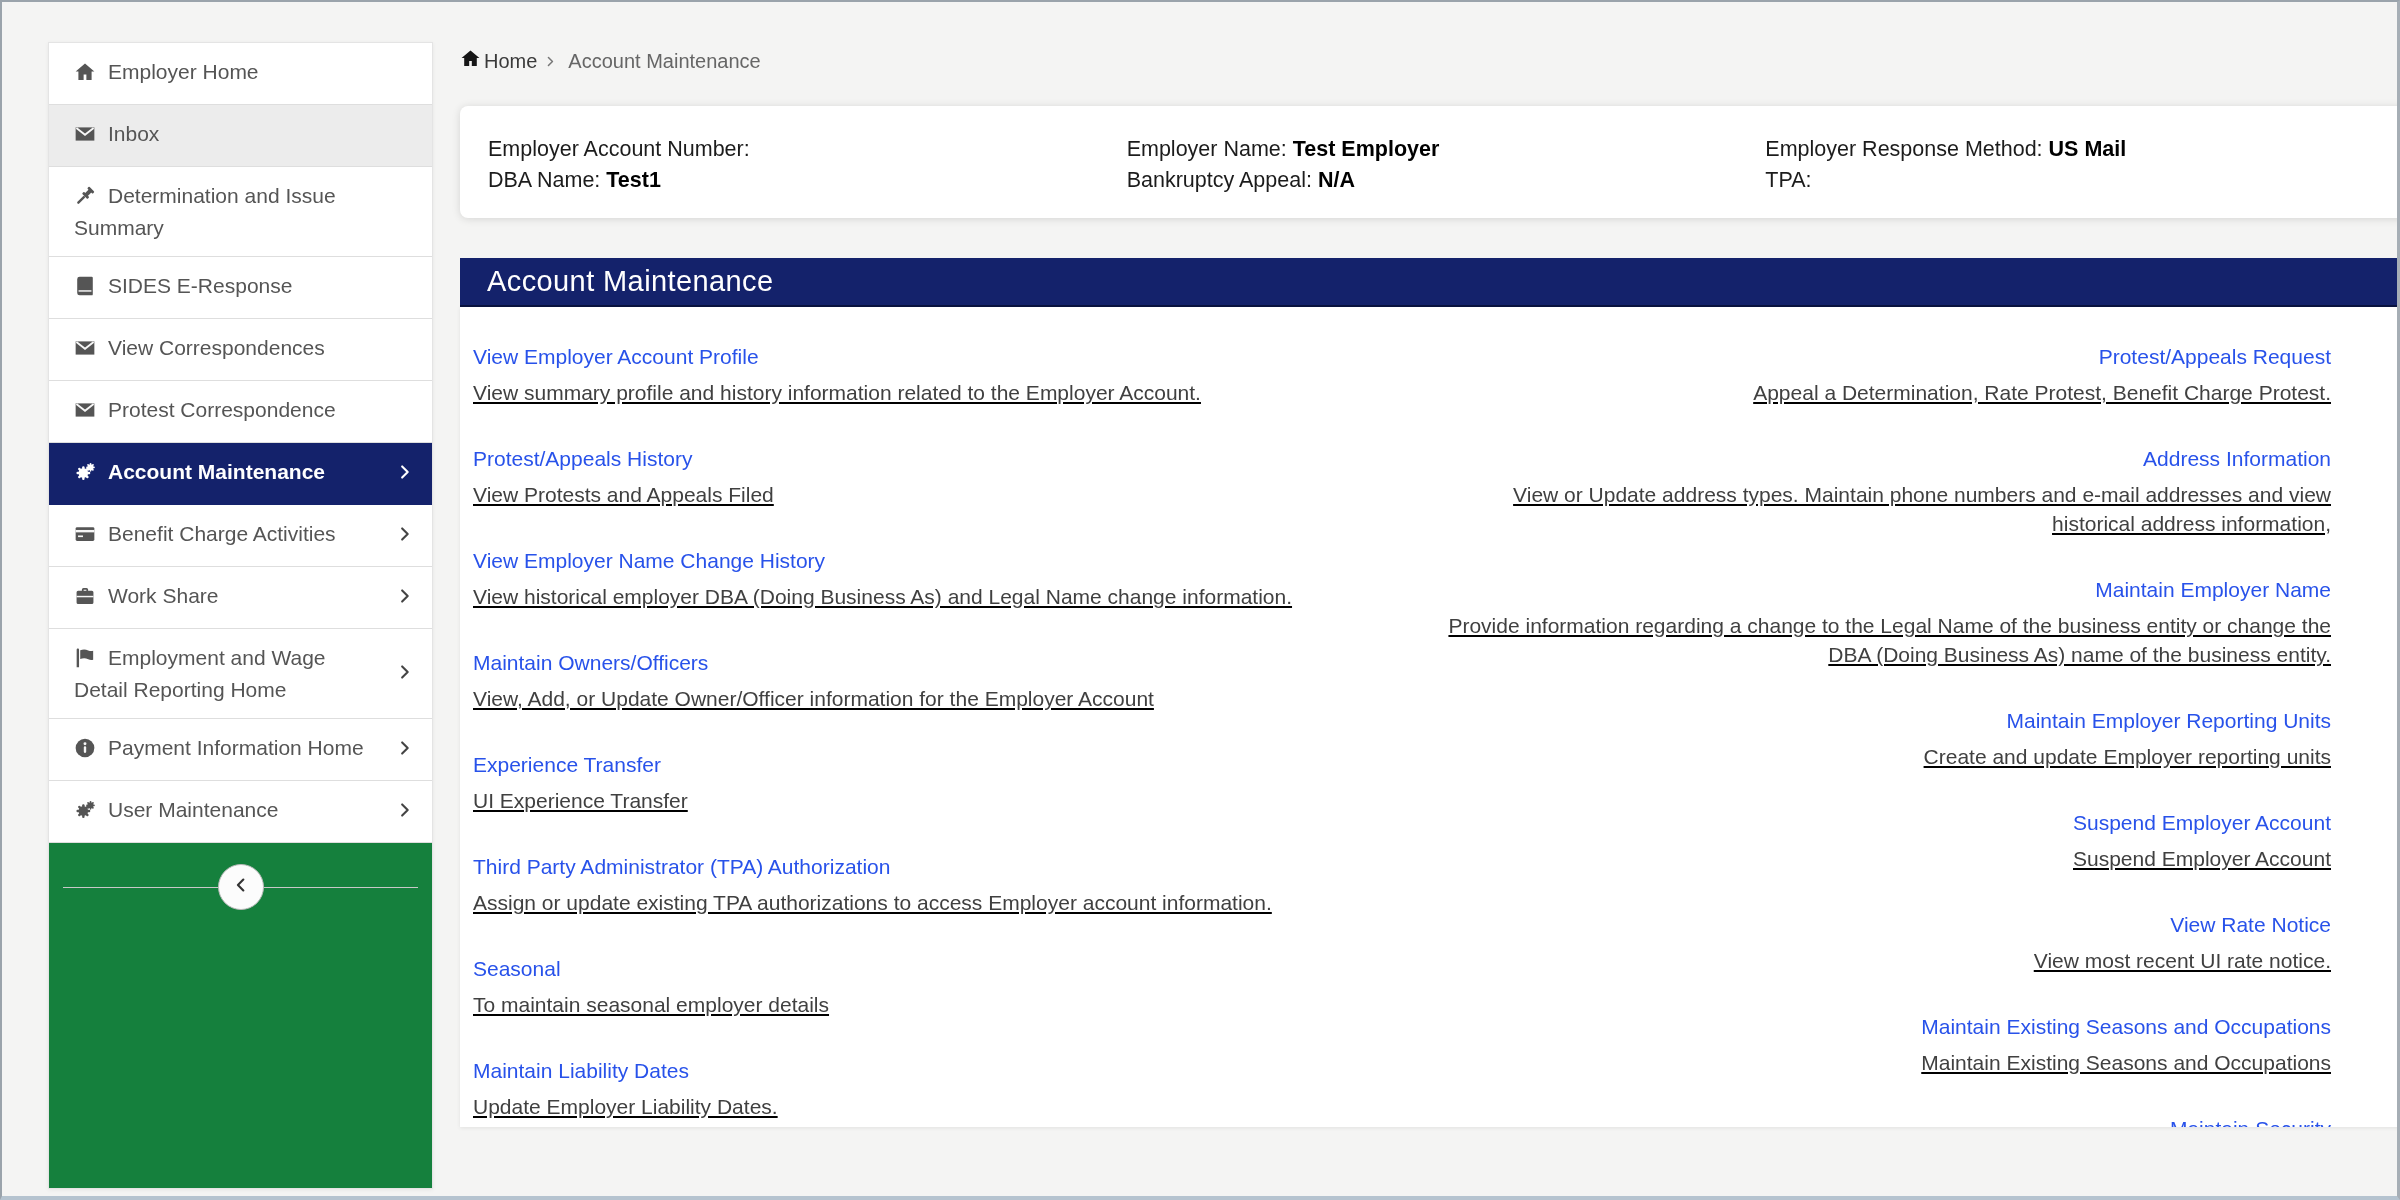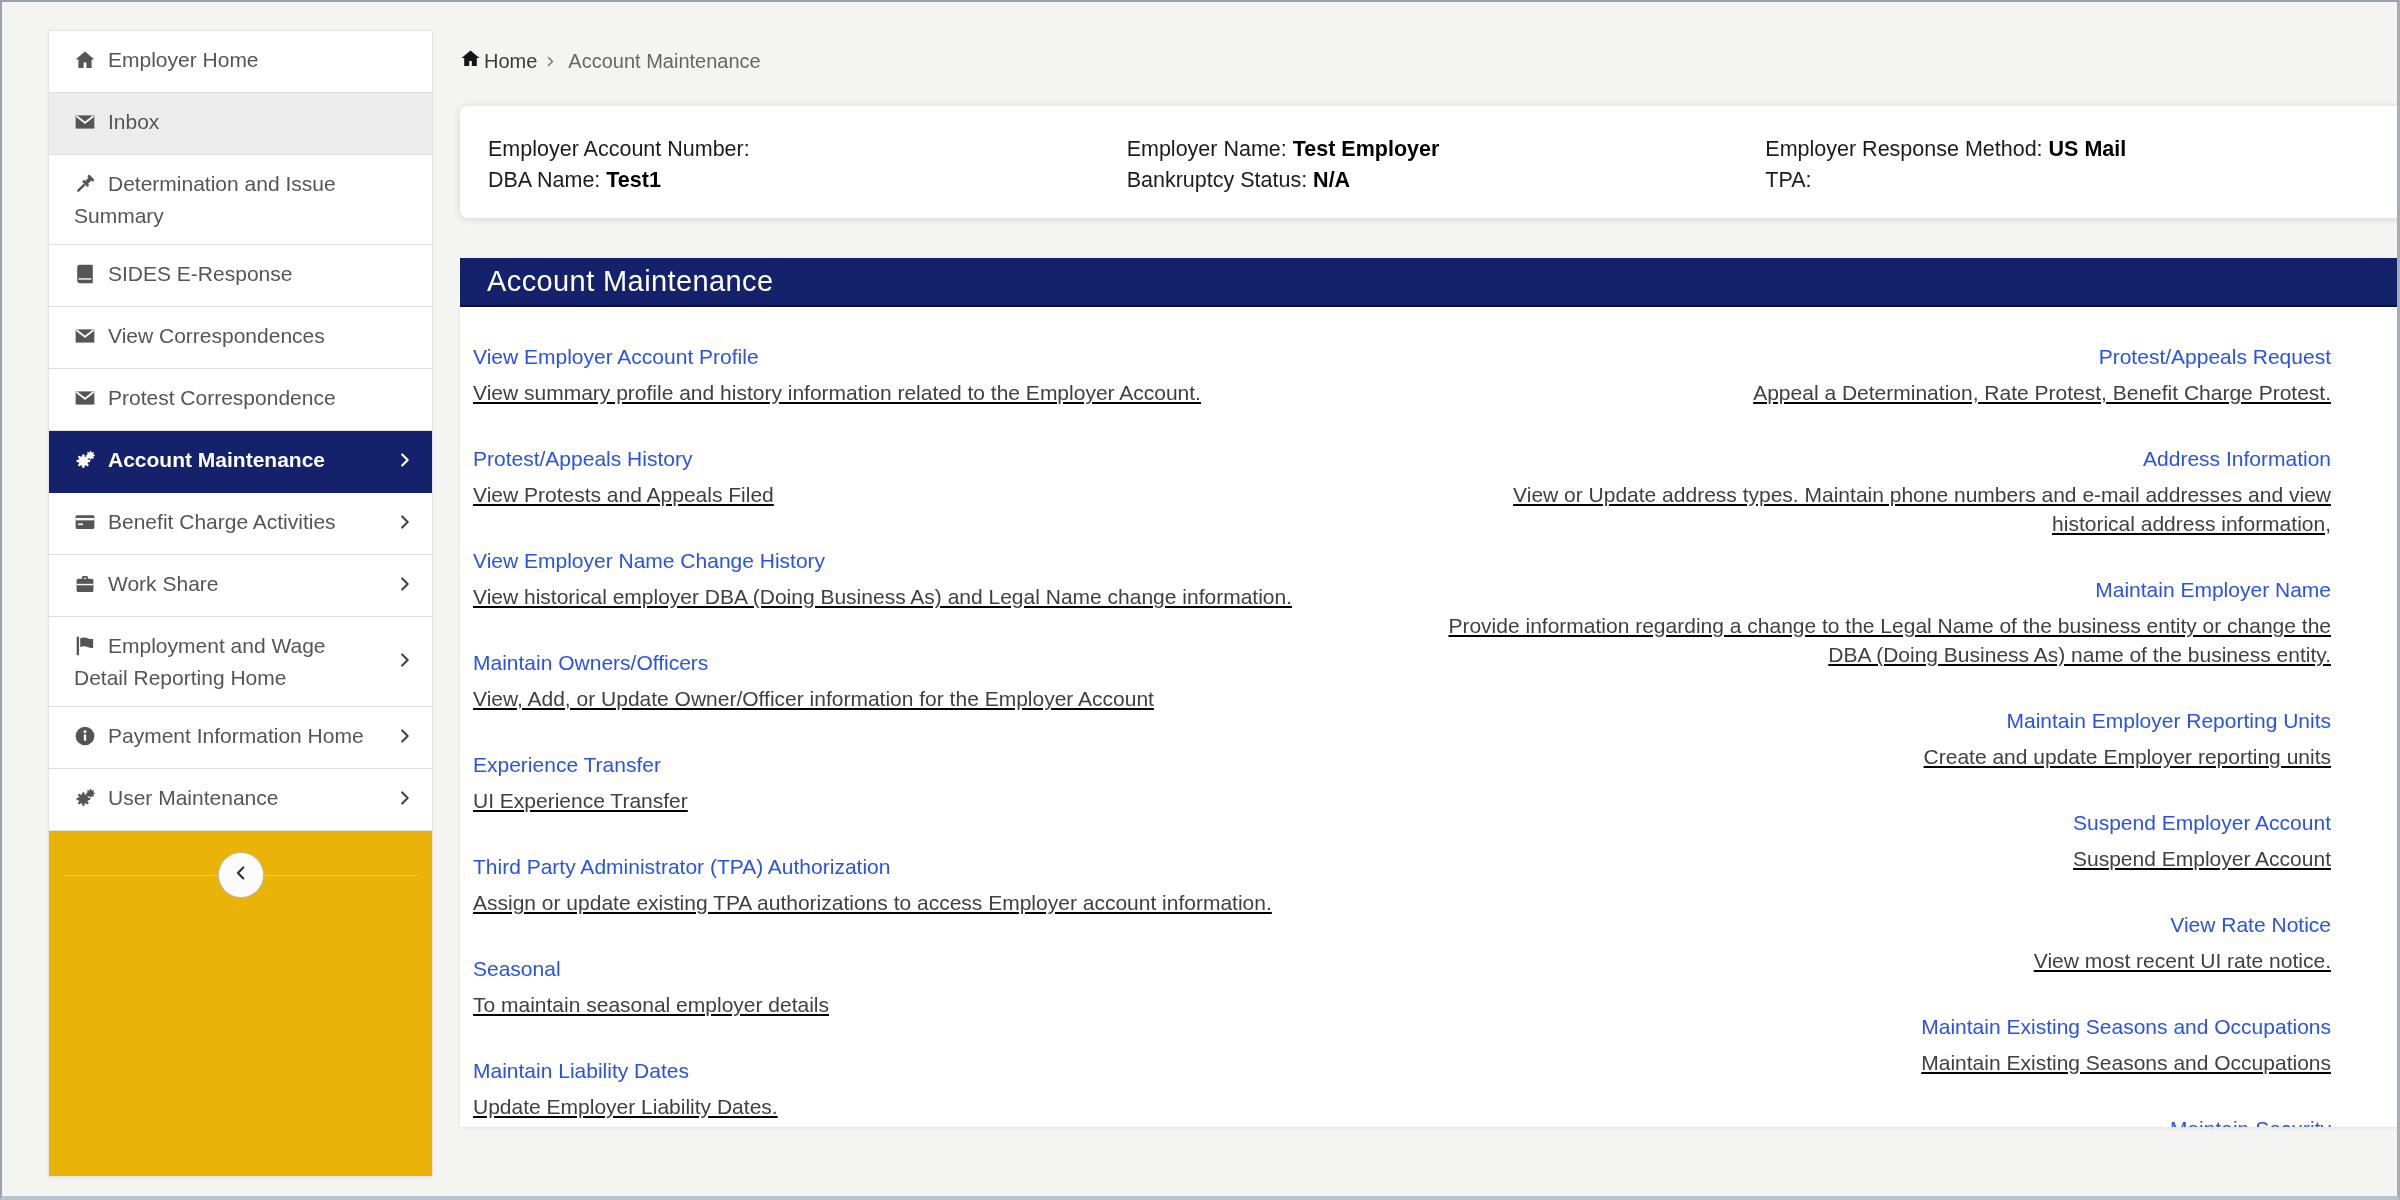--- a/index.html
+++ b/index.html
@@ -5,22 +5,22 @@
   :root{
     --navy:#14226b; --link-blue:#2852ea; --page-bg:#f4f4f3;
     --sidebar-highlight:#ececec; --text-gray:#555555; --border-gray:#dedede;
   }
   *{box-sizing:border-box; margin:0; padding:0;}
   body{font-family:"Liberation Sans","DejaVu Sans",sans-serif; background:#fff;}
   .screen{position:relative; width:2400px; height:1200px; background:var(--page-bg);
           border:2px solid #9aa3ab; border-right:3px solid #a6aeb5; border-bottom:4px solid #b5c3cf;
           overflow:hidden;}
   
-  .sidebar{position:absolute; left:46px; top:28px; width:385px; height:1147px;
-           background:#eab308; border:1px solid #e4e4e4; box-shadow:0 1px 4px rgba(0,0,0,.06);}
+  .sidebar{position:absolute; left:46px; top:40px; width:385px; height:1147px;
+           background:#15803d; border:1px solid #e4e4e4; box-shadow:0 1px 4px rgba(0,0,0,.06);}
   .nav-item{display:block; position:relative; min-height:57px; padding:15px 56px 14px 25px;
             border-bottom:1px solid var(--border-gray); color:var(--text-gray);
             font-size:21px; line-height:28px; text-decoration:none; cursor:pointer; background:#fff;}
   .nav-item.hl{background:var(--sidebar-highlight);}
   .nav-item.sel{background:var(--navy); color:#fff; font-weight:bold; border-color:var(--navy);}
   .nav-icon{display:inline-block; width:34px; vertical-align:-4px;}
   .ic{width:22px; height:22px; fill:currentColor;}
   .nav-caret{position:absolute; right:18px; top:50%; transform:translateY(-50%); color:#444;}
   .nav-item.sel .nav-caret{color:#fff;}
   .ic-sm{width:18px; height:18px; fill:none;}
@@ -228,21 +228,21 @@
       <span class="bc-current">Account Maintenance</span>
     </div>
 
     <div class="info-card">
       <div>
         <div class="info-line"><span>Employer Account Number:</span><b></b></div>
         <div class="info-line"><span>DBA Name:</span><b>Test1</b></div>
       </div>
       <div>
         <div class="info-line"><span>Employer Name:</span><b>Test Employer</b></div>
-        <div class="info-line"><span>Bankruptcy Status:</span><b>N/A</b></div>
+        <div class="info-line"><span>Bankruptcy Appeal:</span><b>N/A</b></div>
       </div>
       <div>
         <div class="info-line"><span>Employer Response Method:</span><b>US Mail</b></div>
         <div class="info-line"><span>TPA:</span><b></b></div>
       </div>
     </div>
 
     <div class="panel-header">
       <span class="panel-title">Account Maintenance</span>
     </div>

